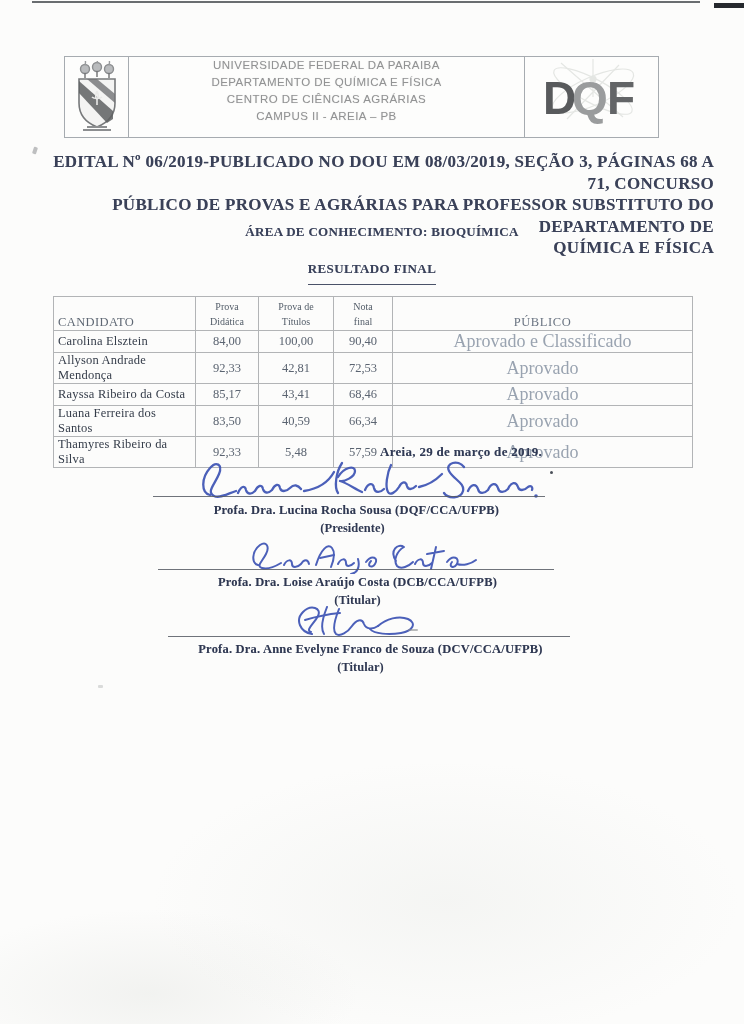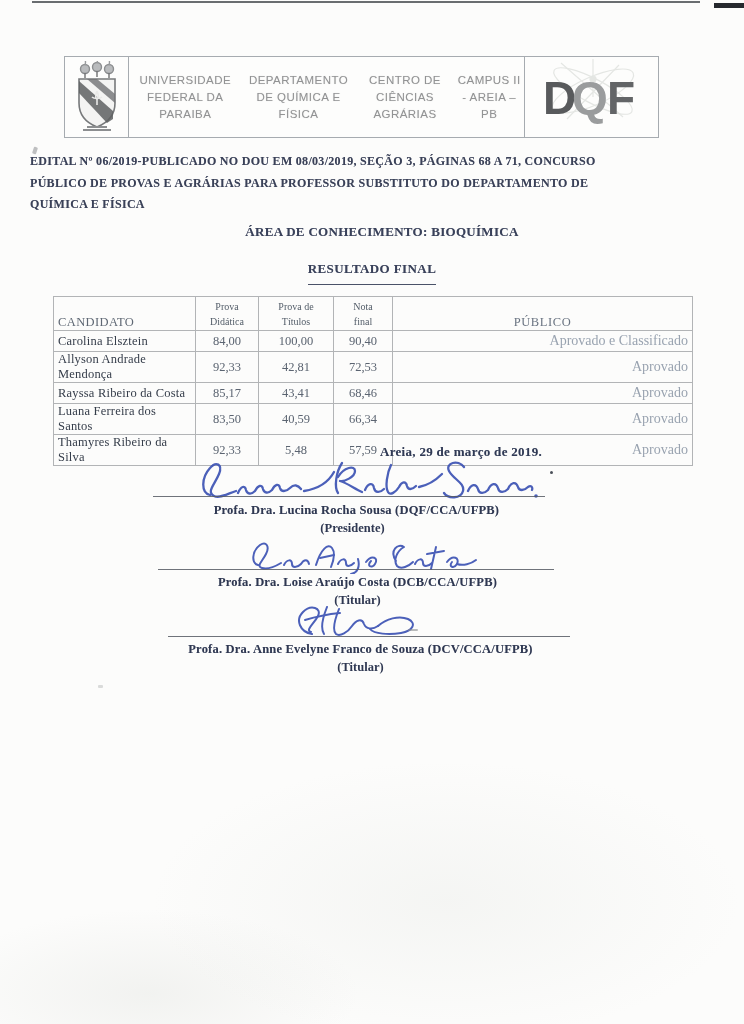--- a/index.html
+++ b/index.html
@@ -16,49 +16,49 @@
   .scan-top{position:absolute;left:32px;top:1px;width:668px;height:2px;background:#44484e;opacity:.8;}
   .scan-top-dash{position:absolute;left:714px;top:3px;width:30px;height:5px;background:#26292e;}
   .speck{position:absolute;background:#8a8d90;border-radius:1px;}
   
   .header-box{
     position:absolute;left:64px;top:56px;width:595px;height:82px;
     border:1px solid #a6abb0;display:flex;box-sizing:border-box;background:rgba(255,255,255,.4);
   }
   .cell{box-sizing:border-box;height:100%;}
   .logo-cell{width:64px;border-right:1px solid #a6abb0;display:flex;align-items:center;justify-content:center;}
-  .text-cell{flex:1;display:flex;flex-direction:row;align-items:center;justify-content:flex-end;
+  .text-cell{flex:1;display:flex;flex-direction:column;align-items:center;justify-content:flex-start;
     font-family:"Liberation Sans", sans-serif;font-size:11.5px;line-height:17px;
     color:#929394;letter-spacing:.45px;text-align:center;text-shadow:0 0 1px rgba(120,120,120,.25);}
   .dqf-cell{width:134px;border-left:1px solid #a6abb0;position:relative;overflow:hidden;}
   .dqf-letter{position:absolute;font-family:"Liberation Sans", sans-serif;font-weight:bold;font-size:46px;line-height:1;top:18px;}
   .dqf-d{left:18px;color:#585a5c;}
   .dqf-q{left:47px;color:#9a9c9d;}
   .dqf-f{left:82px;color:#636567;}
   .atom-sketch{position:absolute;left:6px;top:0px;opacity:.5;}
   
-  .edital{position:absolute;left:30px;top:151px;width:684px;text-align:left;
-    color:#3a4158;font-weight:bold;font-size:12px;line-height:21.5px;letter-spacing:.3px;
+  .edital{position:absolute;left:30px;top:151px;width:684px;text-align:right;
+    color:#3a4158;font-weight:bold;font-size:17px;line-height:21.5px;letter-spacing:.3px;
     text-shadow:0 0 .6px rgba(58,65,88,.35);}
   .area{position:absolute;left:40px;top:224px;width:684px;text-align:center;
     color:#39415a;font-weight:bold;font-size:13px;letter-spacing:.3px;text-shadow:0 0 .6px rgba(58,65,88,.35);}
   .resultado{position:absolute;left:30px;top:259px;width:684px;text-align:center;}
   .resultado span{color:#39415a;font-weight:bold;font-size:13px;letter-spacing:.4px;
     border-bottom:1.6px solid #4a5268;padding-bottom:8px;text-shadow:0 0 .6px rgba(58,65,88,.35);}
   
   table.results{position:absolute;left:53px;top:296px;width:639px;border-collapse:collapse;table-layout:fixed;}
   table.results td,table.results th{border:1px solid #b2b4b6;padding:0 4px;font-weight:normal;box-sizing:border-box;}
   table.results tr.hdr{height:34px;}
   table.results tr.row{height:21px;}
   .h-cand{color:#5f6874;font-size:12.5px;text-align:left;vertical-align:bottom;padding-left:6px;padding-bottom:2px;letter-spacing:.4px;}
   .h-num{color:#525c68;font-size:10px;text-align:center;vertical-align:middle;line-height:15px;white-space:pre-line;font-weight:bold;}
   .h-sit{color:#6a7482;font-size:12.5px;text-align:center;vertical-align:bottom;padding-bottom:3px;letter-spacing:.6px;}
   .c-name{color:#343c49;font-size:12.5px;font-weight:bold;text-align:left;padding-left:6px;letter-spacing:.2px;}
   .c-num{color:#5b6471;font-size:12.5px;text-align:center;}
-  .c-sit{color:#99a3b0;font-size:14px;text-align:right;}
+  .c-sit{color:#99a3b0;font-size:18px;text-align:center;}
   
   .date-line{position:absolute;left:380px;top:444px;width:284px;text-align:left;
     color:#303a55;font-weight:bold;font-size:13px;letter-spacing:.3px;text-shadow:0 0 .6px rgba(48,58,85,.3);}
   .sig-ink{position:absolute;}
   .sig-rule{position:absolute;height:0;border-top:1.2px solid #565b63;opacity:.85;}
   .sig-name{position:absolute;text-align:center;color:#2f3852;font-weight:bold;font-size:12.5px;letter-spacing:.2px;text-shadow:0 0 .6px rgba(47,56,82,.3);}
   .sig-role{position:absolute;text-align:center;color:#2f3852;font-weight:bold;font-size:12.5px;}
   .dot{position:absolute;border-radius:50%;background:#4b5059;}
 </style>
 </head>
@@ -224,16 +224,16 @@
     <g stroke="#3d53b4" stroke-width="2" fill="none" stroke-linecap="round" stroke-linejoin="round" opacity=".92">
       <path d="M30,32 C18,30 13,18 21,10 C29,2 40,6 36,14 C32,22 23,28 29,30"></path>
       <path d="M45,5 C41,15 38,26 42,32"></path>
       <path d="M23,18 C36,14 48,12 58,11"></path>
       <path d="M57,7 C53,17 50,28 54,32 C58,35 66,30 70,24 C74,18 80,16 82,22 C84,27 90,28 96,24"></path>
       <path d="M96,24 C104,17 117,13 126,17 C135,21 131,29 119,31 C107,33 92,32 88,27"></path>
     </g>
   </svg>
   <div class="sig-rule" style="left:168px;top:636px;width:402px;"></div>
   <div class="speck" style="left:408px;top:629px;width:10px;height:2px;opacity:.6;"></div>
-  <div class="sig-name" style="left:148px;top:642px;width:425px;">Profa. Dra. Anne Evelyne Franco de Souza (DCV/CCA/UFPB)</div>
+  <div class="sig-name" style="left:158px;top:642px;width:425px;">Profa. Dra. Anne Evelyne Franco de Souza (DCV/CCA/UFPB)</div>
   <div class="sig-role" style="left:148px;top:660px;width:425px;">(Titular)</div>
 
 </div>
 
 </body></html>

